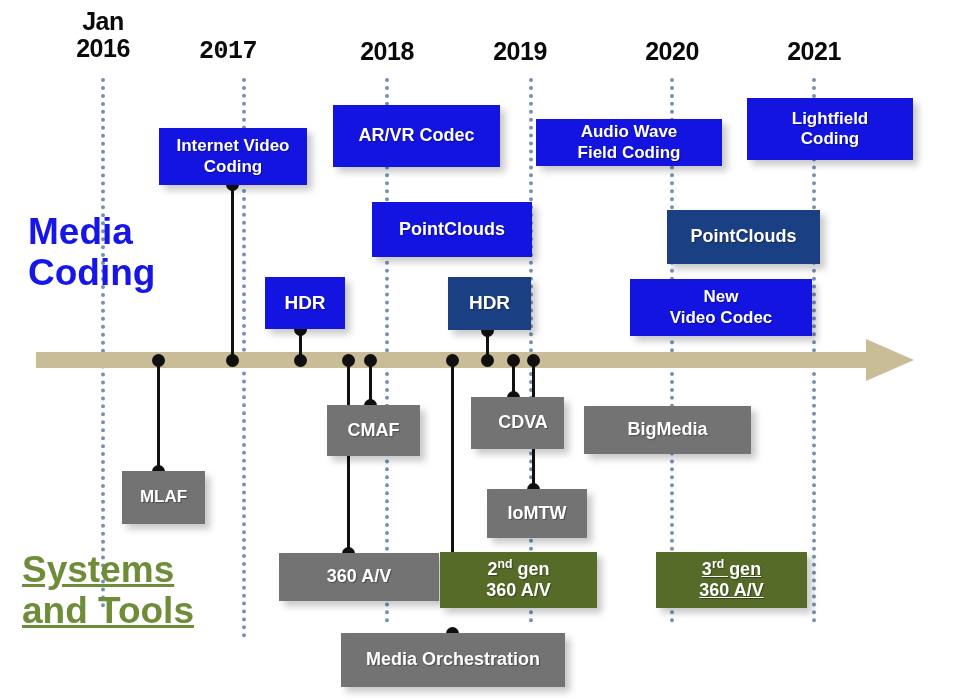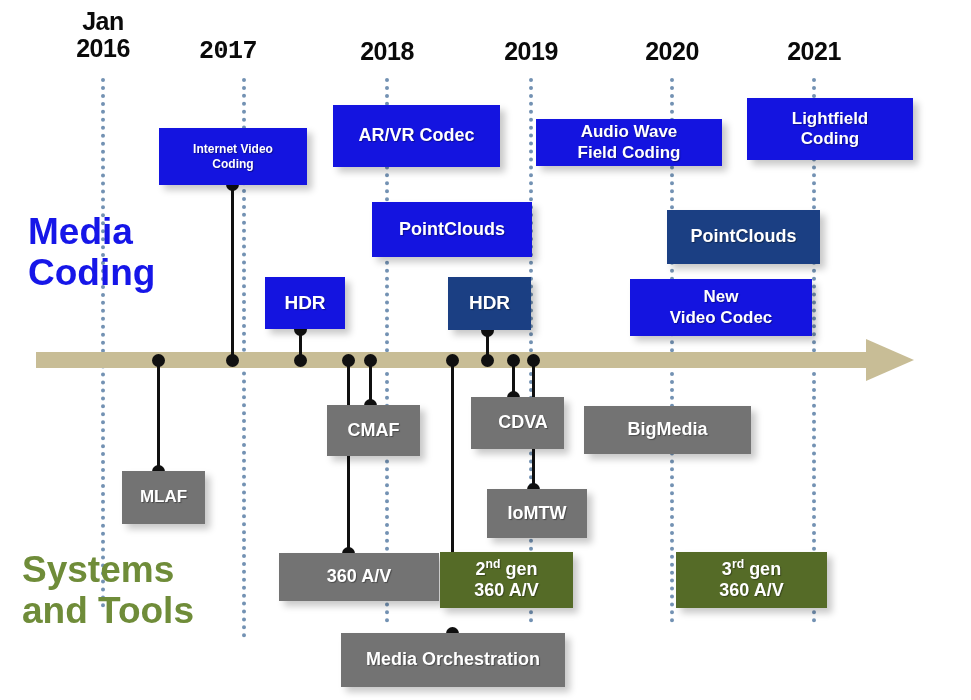--- a/index.html
+++ b/index.html
@@ -77,35 +77,35 @@
   .dgreen {background:#556b27;}
 
   
   .caption{
     position:absolute;
     font-weight:bold;
     line-height:1.1;
     white-space:pre-line;
   }
   .cap-media{color:#1616e8;font-size:37px;}
-  .cap-sys{color:#6f8c39;font-size:37px;}
+  .cap-sys{color:#6f8c39;font-size:37px;text-decoration:underline;}
 
   sup{font-size:.68em;vertical-align:super;line-height:0;}
 </style>
 </head>
 <body>
 
 <div id="stage">
 
   <div id="year-labels">
       <div class="year-label" style="left: 43px; top: 8px; width: 120px;">Jan
 2016</div>
       <div class="year-label" style="left: 168px; top: 38px; width: 120px; font-family: Liberation Mono, monospace;">2017</div>
       <div class="year-label" style="left: 327px; top: 38px; width: 120px;">2018</div>
-      <div class="year-label" style="left: 471px; top: 38px; width: 120px;">2019</div>
+      <div class="year-label" style="left: 460px; top: 38px; width: 120px;">2019</div>
       <div class="year-label" style="left: 612px; top: 38px; width: 120px;">2020</div>
       <div class="year-label" style="left: 754px; top: 38px; width: 120px;">2021</div>
     </div>
 
   <div id="gridlines">
       <div class="gridline" style="left: 101px; top: 78px; height: 530px;"></div>
       <div class="gridline" style="left: 242px; top: 78px; height: 560px;"></div>
       <div class="gridline" style="left: 385px; top: 78px; height: 545px;"></div>
       <div class="gridline" style="left: 529px; top: 78px; height: 545px;"></div>
       <div class="gridline" style="left: 670px; top: 78px; height: 545px;"></div>
@@ -142,41 +142,41 @@
       <div class="dot" style="left: 446px; top: 627px;"></div>
       <div class="dot" style="left: 481px; top: 324px;"></div>
       <div class="dot" style="left: 481px; top: 354px;"></div>
       <div class="dot" style="left: 507px; top: 354px;"></div>
       <div class="dot" style="left: 507px; top: 391px;"></div>
       <div class="dot" style="left: 527px; top: 354px;"></div>
       <div class="dot" style="left: 527px; top: 483px;"></div>
     </div>
 
   <div id="boxes">
-      <div class="box blue" style="left: 159px; top: 128px; width: 148px; height: 57px; font-size: 12px;"><span>Internet Video
+      <div class="box blue" style="left: 159px; top: 128px; width: 148px; height: 57px; font-size: 17px;"><span>Internet Video
 Coding</span></div>
       <div class="box blue" style="left: 333px; top: 105px; width: 167px; height: 62px; font-size: 18px;"><span>AR/VR Codec</span></div>
       <div class="box blue" style="left: 536px; top: 119px; width: 186px; height: 47px; font-size: 17px;"><span>Audio Wave
 Field Coding</span></div>
       <div class="box blue" style="left: 747px; top: 98px; width: 166px; height: 62px; font-size: 17px;"><span>Lightfield
 Coding</span></div>
       <div class="box blue" style="left: 372px; top: 202px; width: 160px; height: 55px; font-size: 18px;"><span>PointClouds</span></div>
       <div class="box dblue" style="left: 667px; top: 210px; width: 153px; height: 54px; font-size: 18px;"><span>PointClouds</span></div>
       <div class="box blue" style="left: 265px; top: 277px; width: 80px; height: 52px; font-size: 19px;"><span>HDR</span></div>
       <div class="box dblue" style="left: 448px; top: 277px; width: 83px; height: 53px; font-size: 19px;"><span>HDR</span></div>
       <div class="box blue" style="left: 630px; top: 279px; width: 182px; height: 57px; font-size: 17px;"><span>New
 Video Codec</span></div>
       <div class="box green" style="left: 122px; top: 471px; width: 83px; height: 53px; font-size: 17px;"><span>MLAF</span></div>
       <div class="box green" style="left: 327px; top: 405px; width: 93px; height: 51px; font-size: 18px;"><span>CMAF</span></div>
       <div class="box green" style="left: 471px; top: 397px; width: 93px; height: 52px; font-size: 18px; padding-left: 15px;"><span>CDVA</span></div>
       <div class="box green" style="left: 584px; top: 406px; width: 167px; height: 48px; font-size: 18px;"><span>BigMedia</span></div>
       <div class="box green" style="left: 487px; top: 489px; width: 100px; height: 49px; font-size: 18px;"><span>IoMTW</span></div>
       <div class="box green" style="left: 279px; top: 553px; width: 160px; height: 48px; font-size: 18px;"><span>360 A/V</span></div>
-      <div class="box dgreen" style="left: 440px; top: 552px; width: 133px; height: 56px; font-size: 18px;"><span>2<sup>nd</sup> gen<br>360 A/V</span></div>
-      <div class="box dgreen" style="left: 676px; top: 552px; width: 151px; height: 56px; font-size: 18px;"><span>3<sup>rd</sup> gen<br>360 A/V</span></div>
+      <div class="box dgreen" style="left: 440px; top: 552px; width: 157px; height: 56px; font-size: 18px;"><span>2<sup>nd</sup> gen<br>360 A/V</span></div>
+      <div class="box dgreen" style="left: 656px; top: 552px; width: 151px; height: 56px; font-size: 18px; text-decoration: underline;"><span>3<sup>rd</sup> gen<br>360 A/V</span></div>
       <div class="box green" style="left: 341px; top: 633px; width: 224px; height: 54px; font-size: 18px;"><span>Media Orchestration</span></div>
     </div>
 
   <div class="caption cap-media" style="left:28px;top:212px;">Media
 Coding</div>
   <div class="caption cap-sys" style="left:22px;top:550px;">Systems
 and Tools</div>
 
 </div>
 

